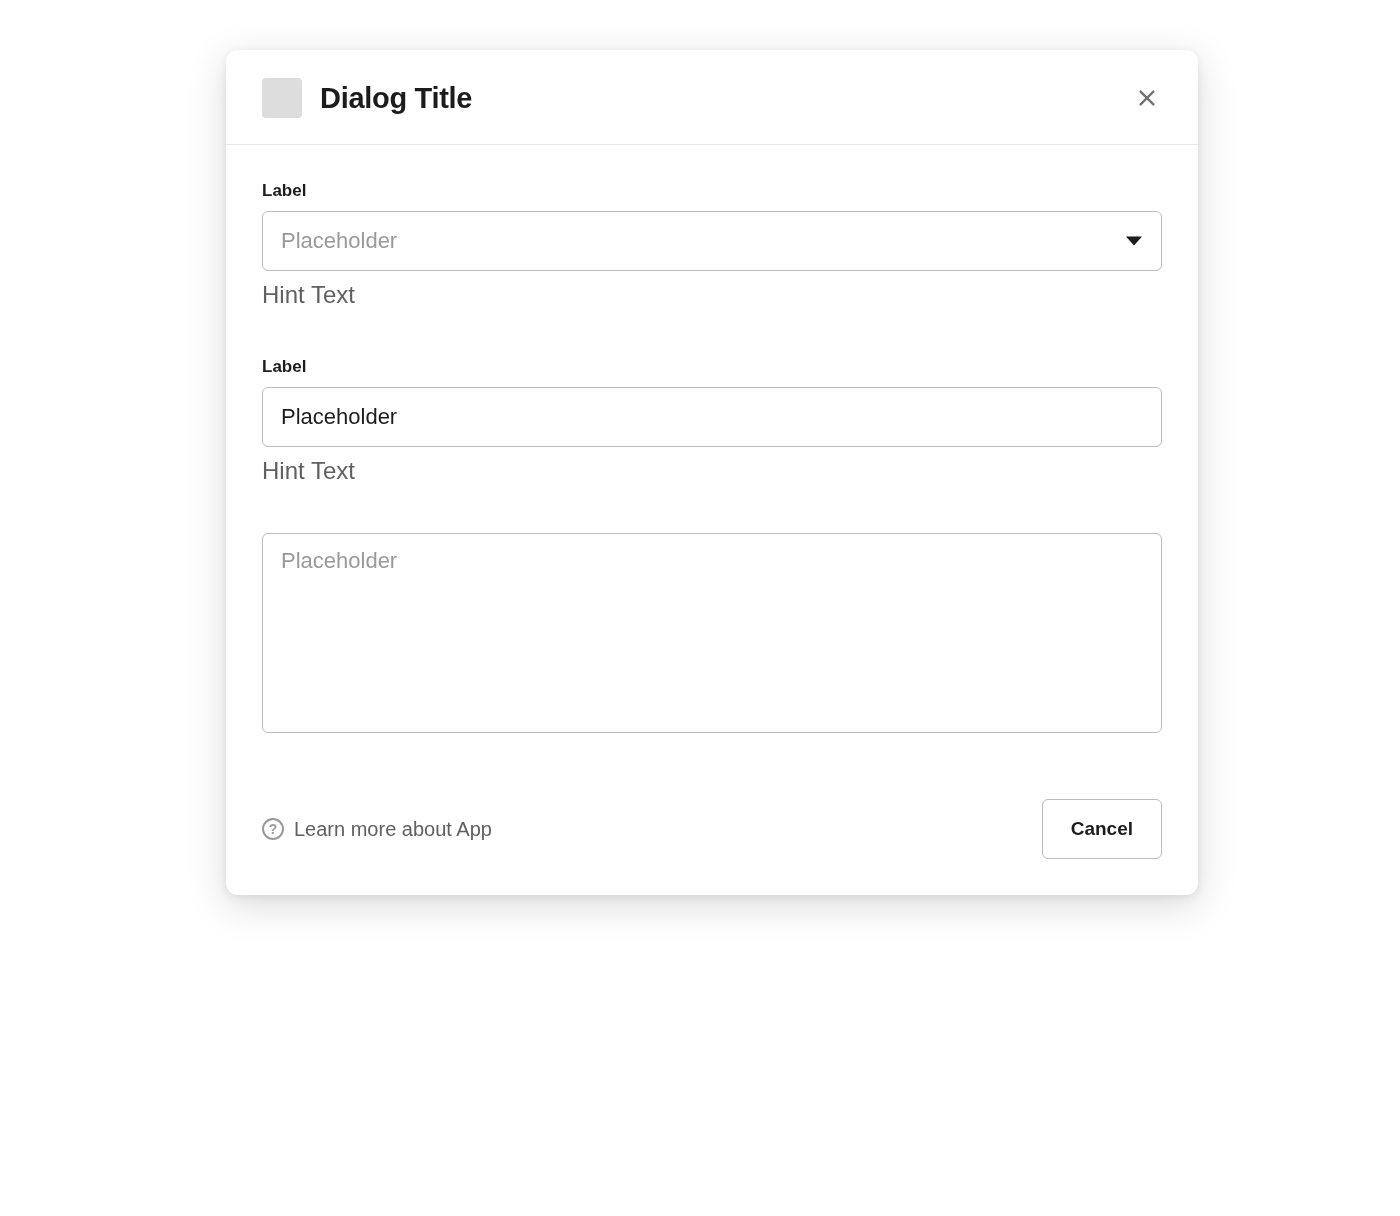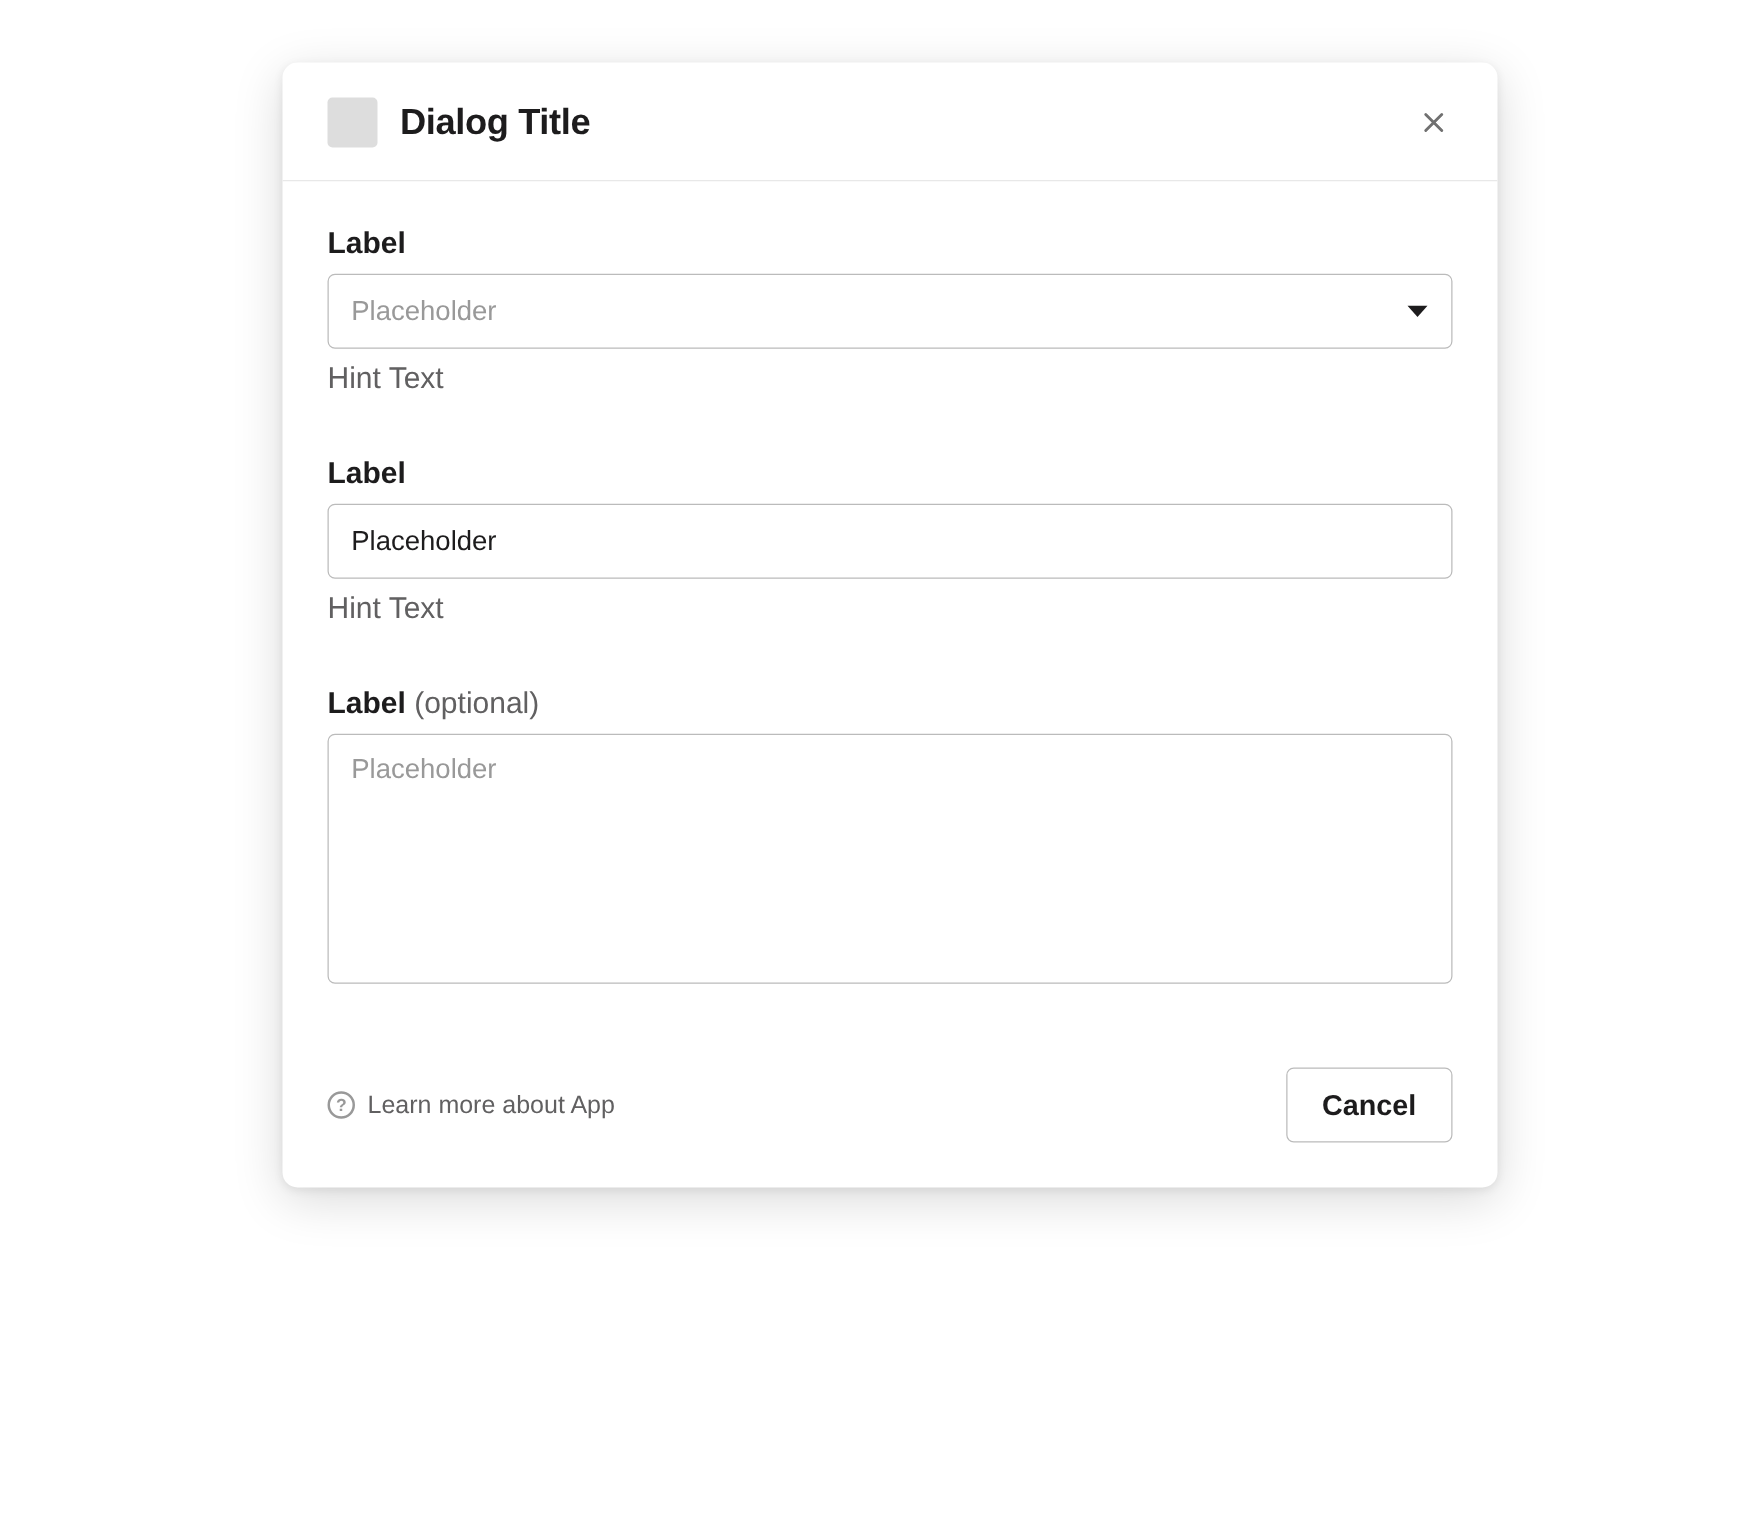--- a/index.html
+++ b/index.html
@@ -74,21 +74,21 @@
     
     .form-field {
       margin-bottom: 48px;
     }
     
     .form-field:last-child {
       margin-bottom: 32px;
     }
     
     .field-label {
-      font-size: 24px;
+      font-size: 17px;
       font-weight: 700;
       color: #1d1c1d;
       margin-bottom: 10px;
       display: block;
     }
     
     .field-optional {
       color: #616061;
       font-weight: 400;
     }
@@ -192,21 +192,21 @@
     
     .footer-actions {
       margin-left: auto;
       display: flex;
       gap: 14px;
     }
     
     .btn {
       height: 60px;
       padding: 0 28px;
-      font-size: 23px;
+      font-size: 19px;
       font-weight: 700;
       border-radius: 6px;
       cursor: pointer;
       font-family: inherit;
     }
     
     .btn-cancel {
       background: #ffffff;
       color: #1d1c1d;
       border: 1px solid #bbbbbb;
@@ -245,23 +245,20 @@
       <div class="hint-text">Hint Text</div>
     </div>
 
     <div class="form-field">
       <label class="field-label">Label</label>
       <input type="text" class="text-input" value="Placeholder" style="">
       <div class="hint-text">Hint Text</div>
     </div>
 
     <div class="form-field">
-      <label class="field-label">
-        <span>Label</span><span class="field-optional"> (optional)</span>
-      </label>
       <textarea class="textarea-input" placeholder="Placeholder" style=""></textarea>
     </div>
 
   </div>
 
   <div class="dialog-footer">
     <a class="help-link">
       <span class="help-icon">?</span>
       <span>Learn more about App</span>
     </a>

